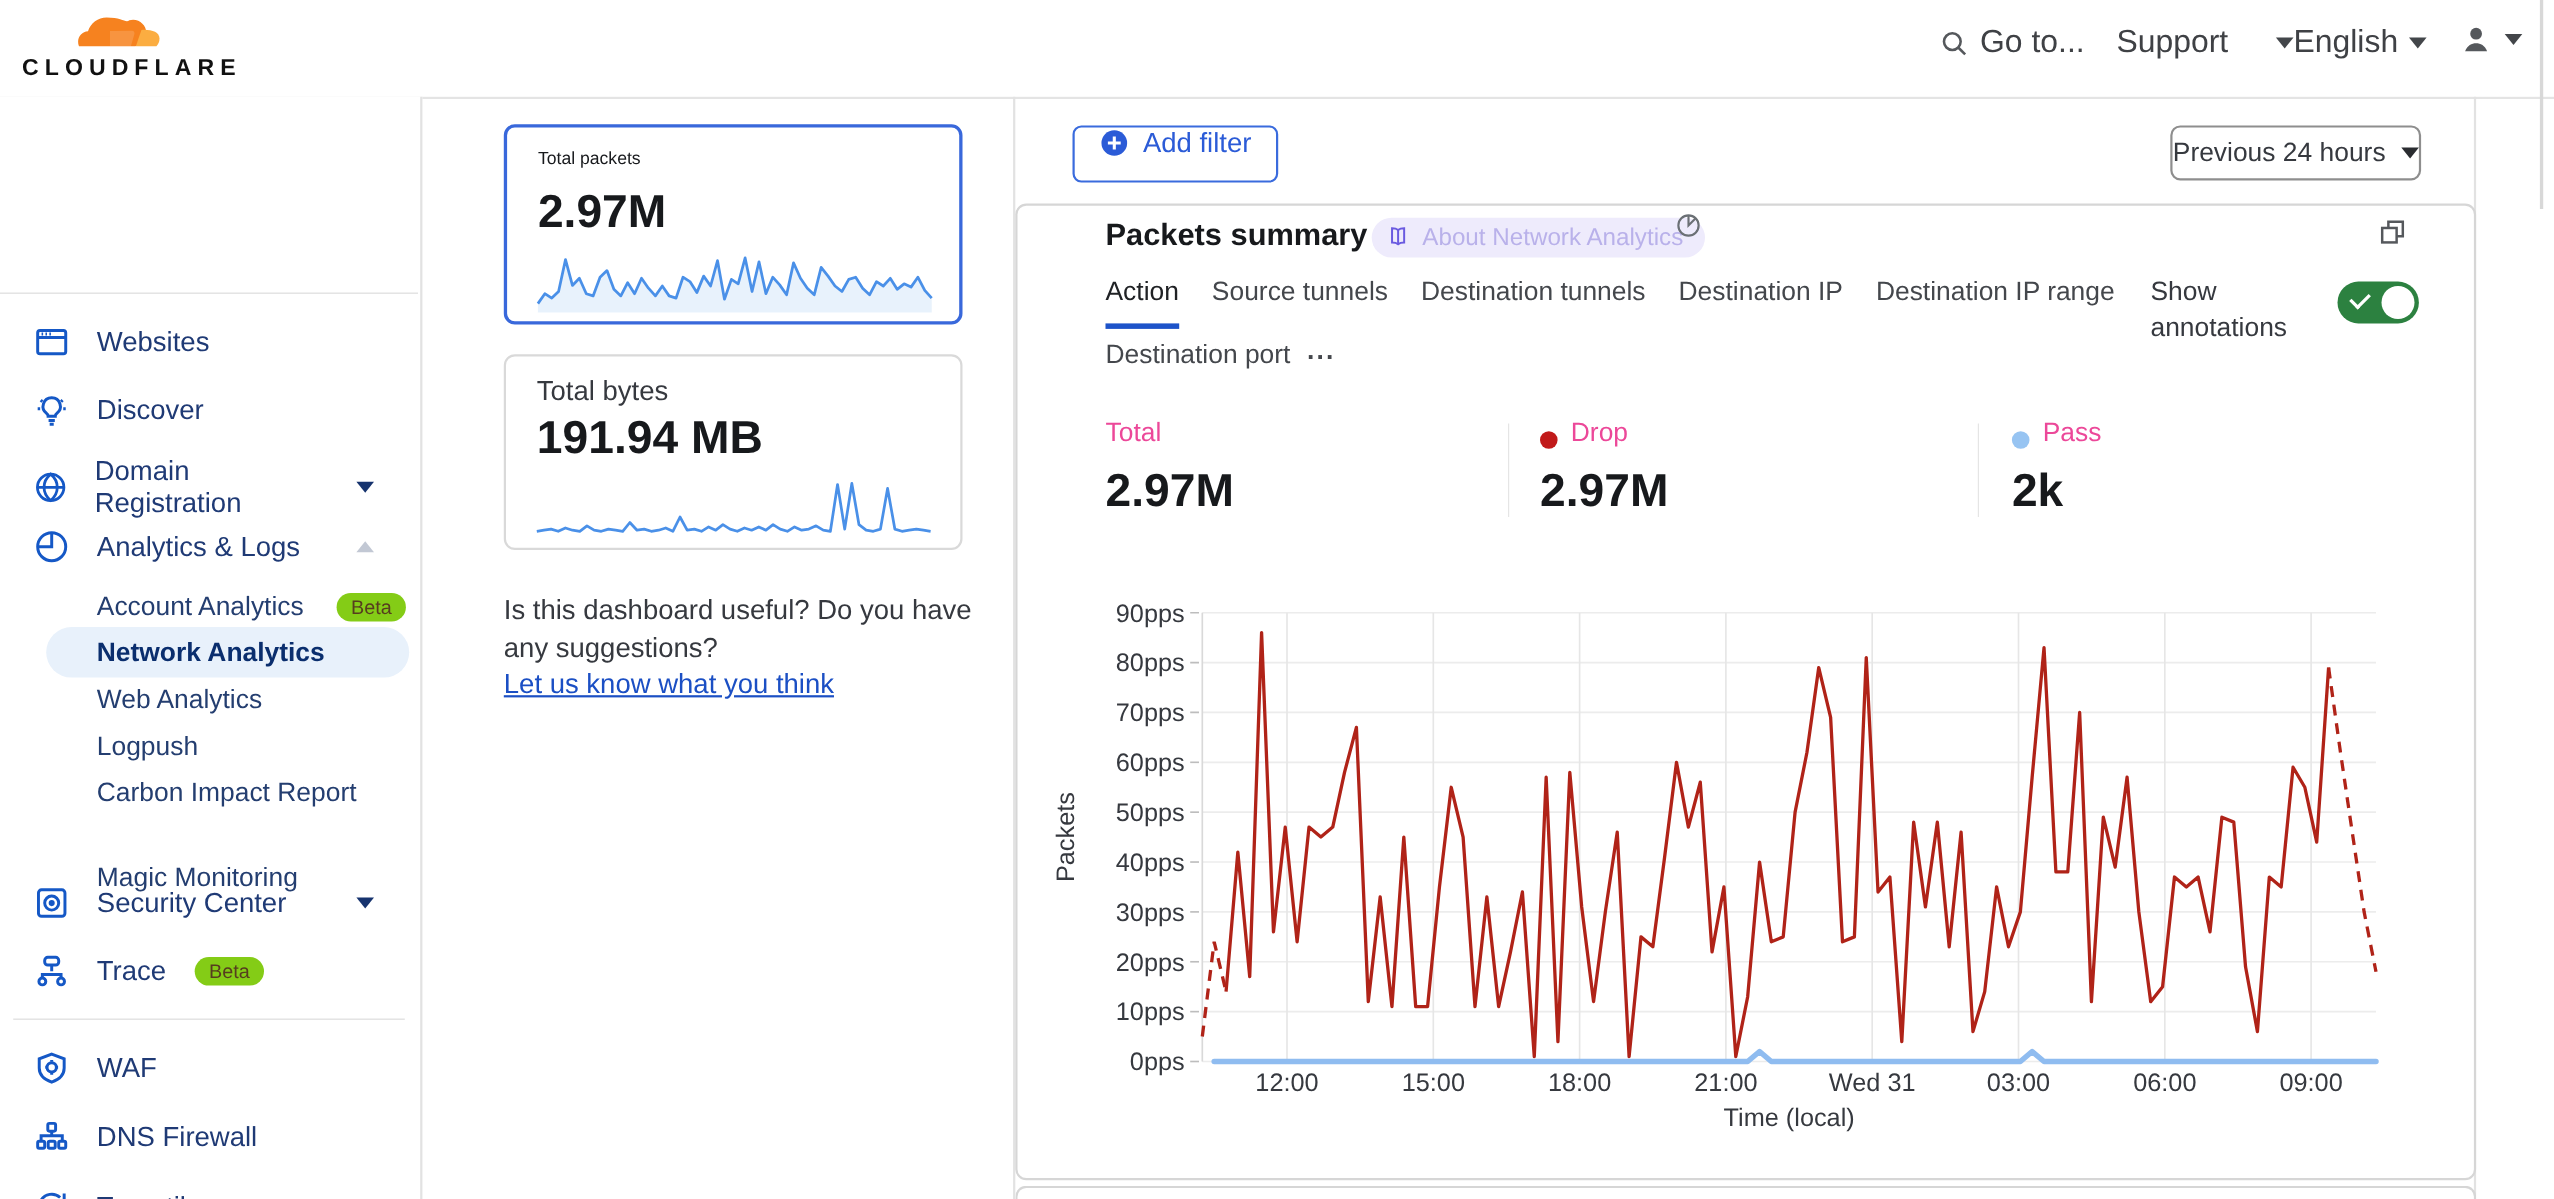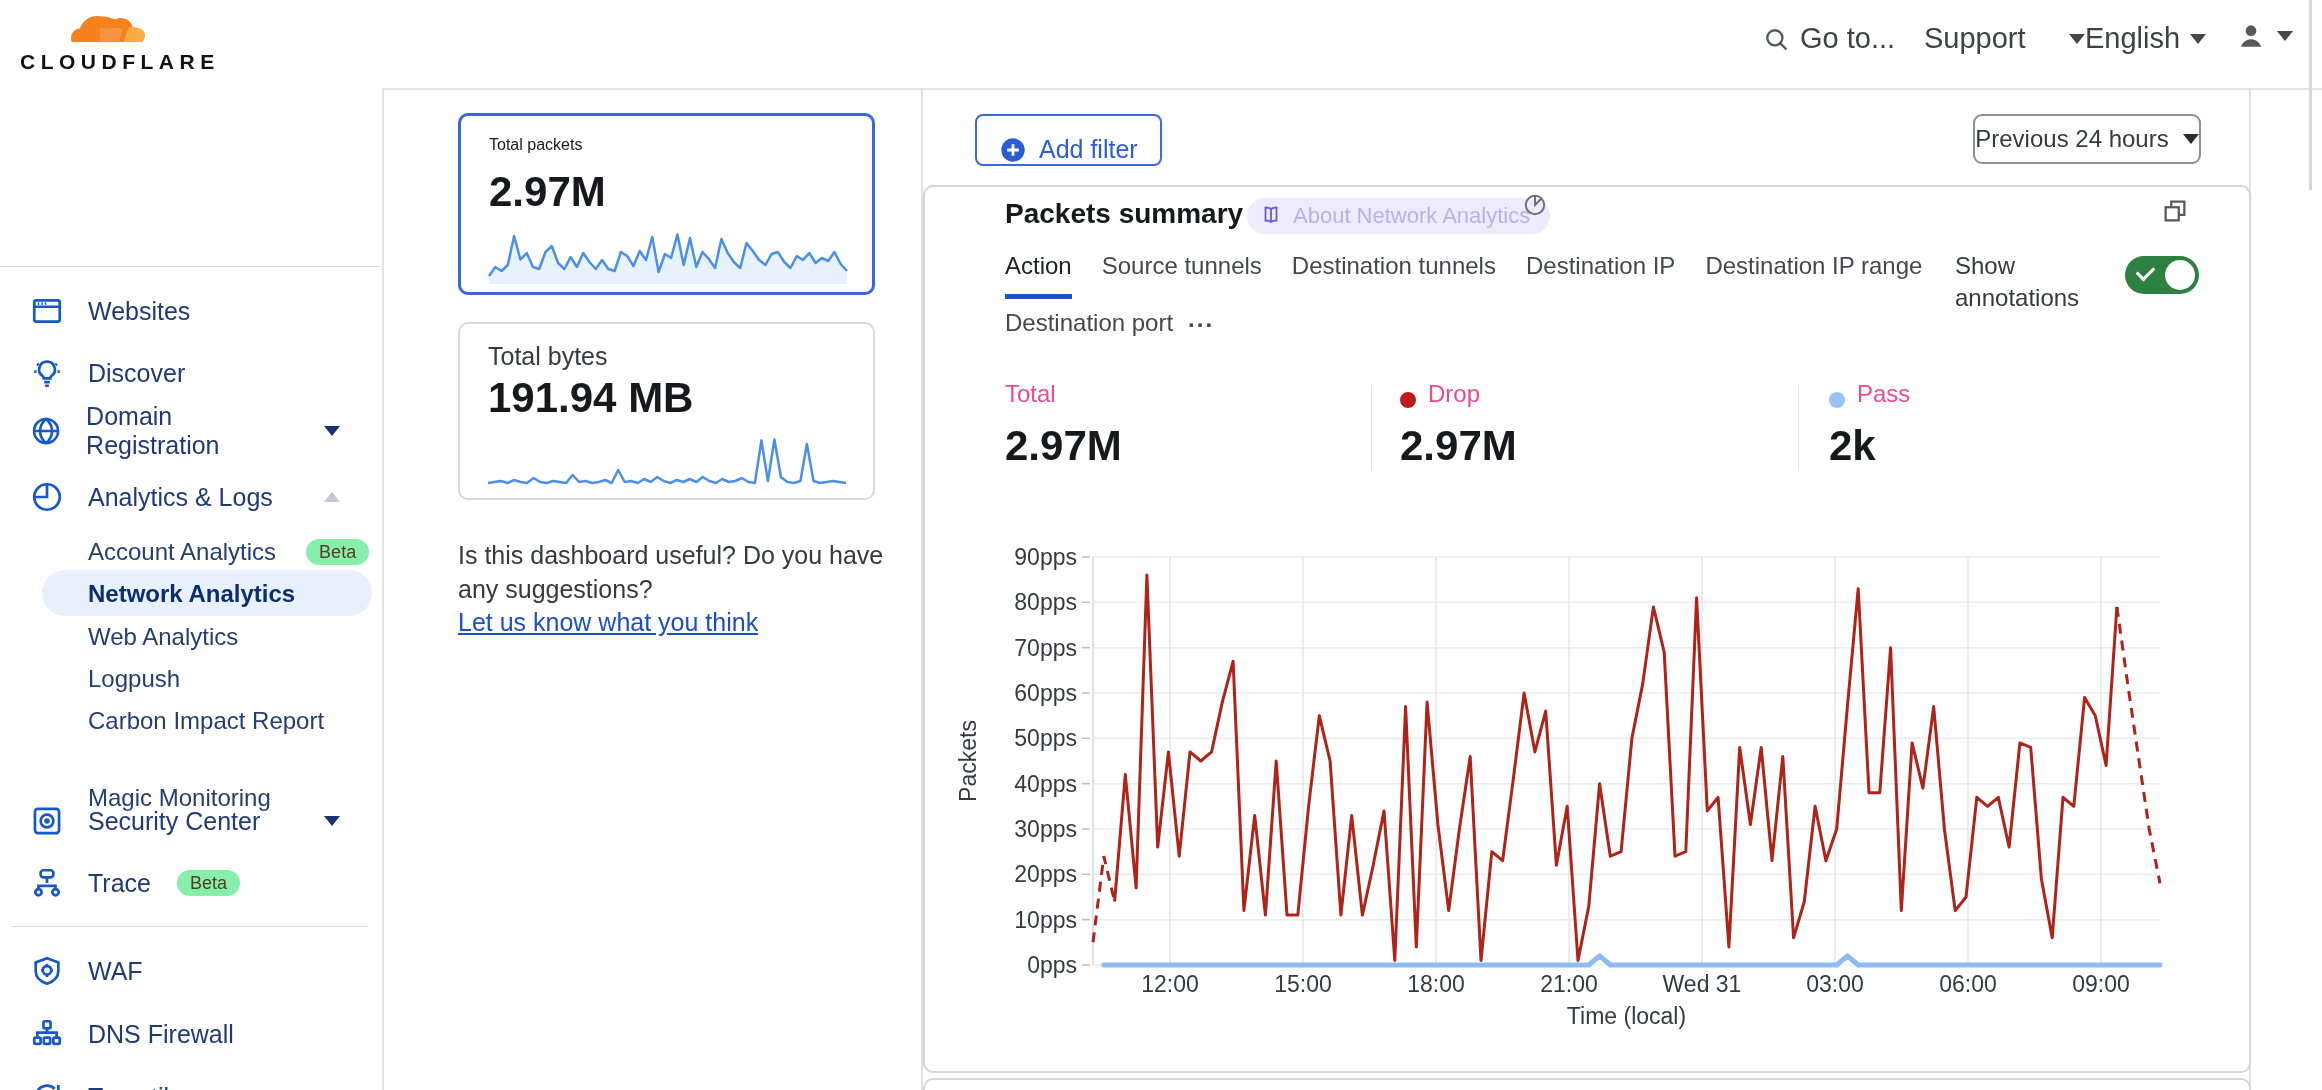--- a/index.html
+++ b/index.html
@@ -10,37 +10,37 @@
   .topnav{position:absolute;left:0;top:0;width:2322px;height:88px;background:#fff;border-bottom:2px solid #e4e4e4;}
   .brand-text{font-weight:800;font-size:21px;letter-spacing:5.5px;color:#111;}
   .navitem{display:flex;align-items:center;gap:10px;font-size:29px;color:#3f4145;cursor:pointer;}
   .caret-dn{width:0;height:0;border-left:8px solid transparent;border-right:8px solid transparent;border-top:10px solid #43464a;}
   
   .sidebar{position:absolute;left:0;top:88px;width:382px;height:1002px;background:#fff;border-right:2px solid #e2e2e2;}
   .side-row{position:absolute;left:0;display:flex;align-items:center;gap:24px;cursor:pointer;}
   .side-label{font-size:25px;color:#1f3a75;}
   .sub-label{font-size:24px;color:#243e70;}
   .icon-blue{color:#1558c6;}
-  .beta{background:#86efac;color:#563d1f;font-size:18px;border-radius:13px;padding:3px 13px;line-height:20px;}
+  .beta{background:#84cc16;color:#563d1f;font-size:18px;border-radius:13px;padding:3px 13px;line-height:20px;}
   .divider-h{position:absolute;height:1px;background:#d9d9d9;}
   .caret-side{width:0;height:0;border-left:8px solid transparent;border-right:8px solid transparent;border-top:10px solid #16336e;}
   .caret-up-lt{width:0;height:0;border-left:8px solid transparent;border-right:8px solid transparent;border-bottom:10px solid #c2c8d4;}
   .active-pill{position:absolute;left:42px;width:330px;height:46px;background:#e8f1fb;border-radius:23px;}
   
   .statcard{position:absolute;left:458px;width:417px;background:#fff;border:2px solid #d9d9d9;border-radius:10px;box-sizing:border-box;}
   .statcard.sel{border:3px solid #3968db;}
   .card-title{font-size:25px;color:#36393f;}
   .card-value{font-size:42px;font-weight:bold;color:#17191c;}
   .feedback{font-size:25px;color:#36393f;line-height:34px;}
   a.fb-link{color:#1b4fc4;text-decoration:underline;font-size:25px;}
   
   .maincol-border{position:absolute;top:88px;height:1002px;width:2px;background:#e2e2e2;}
   .bigcard{position:absolute;left:923px;top:185px;width:1328px;height:888px;border:2px solid #d6d6d6;border-radius:10px;background:#fff;box-sizing:border-box;}
   .nextcard{position:absolute;left:923px;top:1078px;width:1328px;height:14px;border:2px solid #d6d6d6;border-bottom:none;border-radius:10px 10px 0 0;background:#fff;box-sizing:border-box;}
-  .btn-addfilter{position:absolute;left:975px;top:114px;height:52px;display:flex;align-items:flex-end;gap:12px;padding:0 22px;border:2px solid #3a6bdd;border-radius:8px;background:#fff;color:#2b5bd7;font-size:25px;cursor:pointer;box-sizing:border-box;}
+  .btn-addfilter{position:absolute;left:975px;top:114px;height:52px;display:flex;align-items:flex-start;gap:12px;padding:0 22px;border:2px solid #3a6bdd;border-radius:8px;background:#fff;color:#2b5bd7;font-size:25px;cursor:pointer;box-sizing:border-box;}
   .btn-range{position:absolute;left:1973px;top:114px;width:228px;height:50px;display:flex;align-items:center;justify-content:center;gap:14px;border:2px solid #8e8e8e;border-radius:9px;background:#fff;font-size:24px;color:#36393f;cursor:pointer;box-sizing:border-box;}
   .panel-title{font-size:28px;font-weight:bold;color:#17191c;}
   .about-pill{position:absolute;display:flex;align-items:center;gap:10px;height:36px;padding:0 20px 0 12px;background:#eeebfc;border-radius:18px;cursor:pointer;}
   .about-pill span{font-size:22px;color:#b9b1ea;}
   .tab{font-size:24px;color:#44474c;cursor:pointer;padding-bottom:14px;}
   .tab.active{color:#202225;border-bottom:5px solid #1d53c9;}
   .stat-label{font-size:24px;color:#ec4899;display:flex;align-items:flex-end;gap:12px;}
   .stat-value{font-size:42px;font-weight:bold;color:#17191c;margin-top:14px;}
   .dot{width:16px;height:16px;border-radius:50%;}
   .vline{position:absolute;width:1px;background:#e3e3e3;}
@@ -105,21 +105,21 @@
     </div>
 
     <div class="side-row" style="left:30px;top:268px;width:330px;">
       <svg class="icon-blue" width="34" height="34" viewBox="0 0 24 24" fill="none" stroke="currentColor" stroke-width="1.9">
         <path d="M12 4a5.5 5.5 0 0 0-3.2 10c.6.4.9 1.1.9 1.8h4.6c0-.7.3-1.4.9-1.8A5.5 5.5 0 0 0 12 4z"></path>
           <path d="M10 18.5h4M10.7 21h2.6M3 11h1.6M19.4 11H21M5 5.5l1 1M19 5.5l-1 1"></path>
       </svg>
       <span class="side-label">Discover</span>
     </div>
 
-    <div class="side-row" style="left:30px;top:314px;width:330px;align-items:center;">
+    <div class="side-row" style="left:30px;top:326px;width:330px;align-items:center;">
       <svg class="icon-blue" width="34" height="34" viewBox="0 0 24 24" fill="none" stroke="currentColor" stroke-width="1.9">
         <circle cx="12" cy="12" r="9"></circle>
           <path d="M3 12h18"></path>
           <path d="M12 3c3 2.5 4.5 5.5 4.5 9s-1.5 6.5-4.5 9c-3-2.5-4.5-5.5-4.5-9S9 5.5 12 3z"></path>
       </svg>
       <span class="side-label">Domain Registration</span>
       <span class="caret-side" style="margin-left:auto;margin-right:20px;"></span>
     </div>
 
     <div class="side-row" style="left:30px;top:392px;width:330px;">

